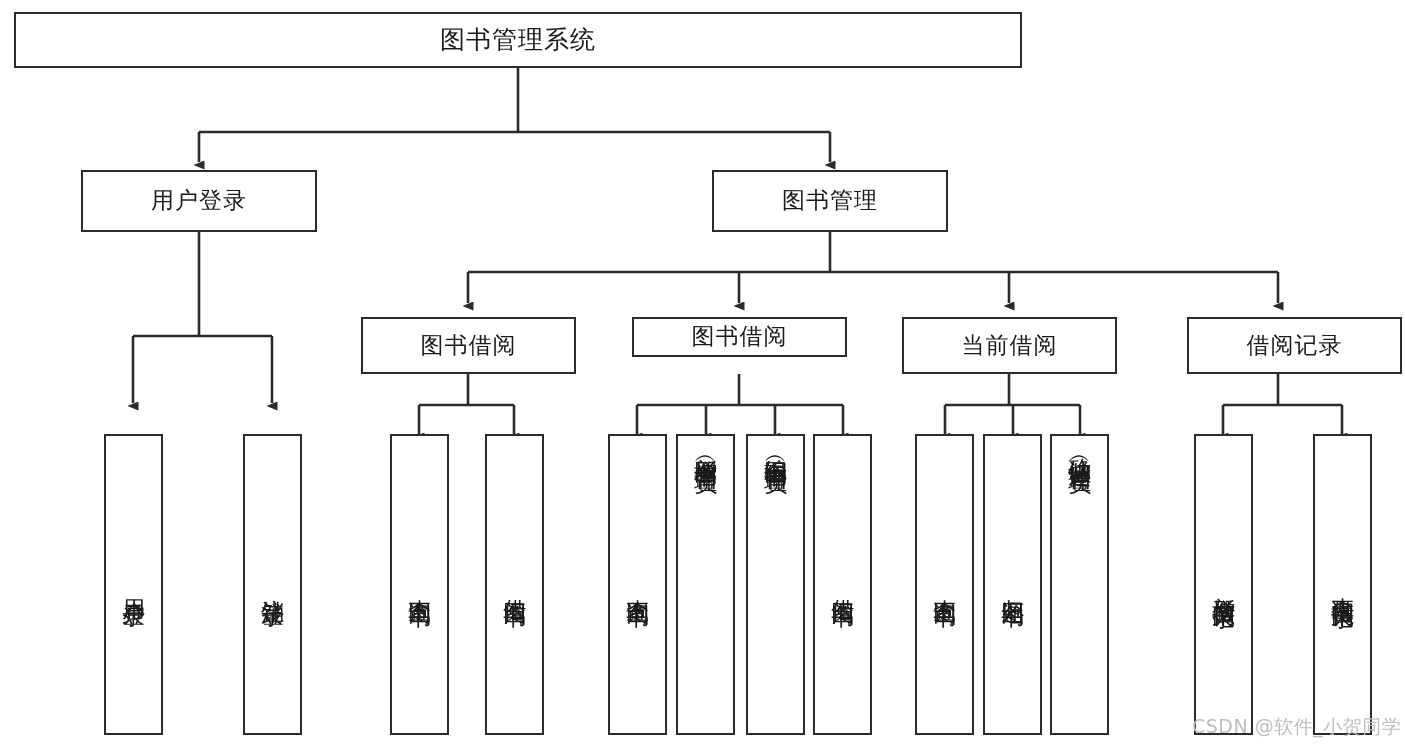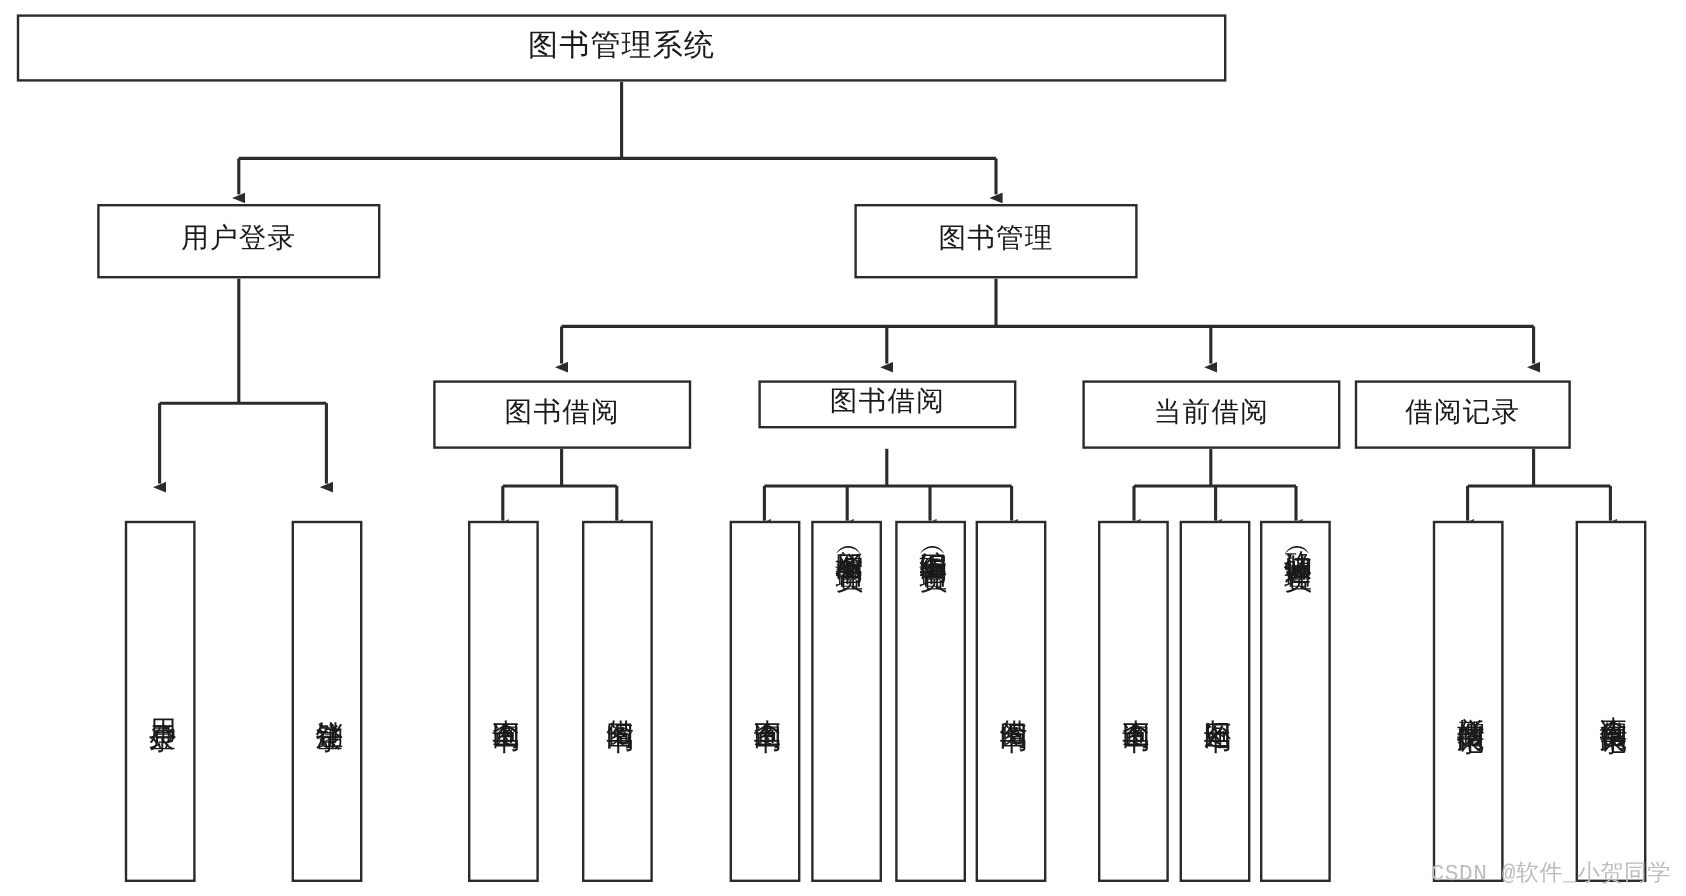--- a/index.html
+++ b/index.html
@@ -9,21 +9,20 @@
   }
   body {
     font-family: "DejaVu Sans", "Liberation Sans", sans-serif;
   }
   #diagram-root {
     position: relative;
     width: 1405px;
     height: 747px;
     background: #ffffff;
     overflow: hidden;
-    font-family: Liberation Mono, monospace;
   }
   svg#connector-layer {
     position: absolute;
     left: 0;
     top: 0;
     width: 1405px;
     height: 747px;
     pointer-events: none;
   }
   .node {
@@ -152,21 +151,21 @@
 
   <div class="node node-h" style="left:361px; top:317px; width:215px; height:57px;">
     <span>图书借阅</span>
   </div>
   <div class="node node-h" style="left:632px; top:317px; width:215px; height:40px;">
     <span>图书借阅</span>
   </div>
   <div class="node node-h" style="left:902px; top:317px; width:215px; height:57px;">
     <span>当前借阅</span>
   </div>
-  <div class="node node-h" style="left:1129px; top:317px; width:180px; height:57px;justify-content:center;">
+  <div class="node node-h" style="left:1187px; top:317px; width:215px; height:57px;justify-content:center;">
     <span>借阅记录</span>
   </div>
 
   <div class="node node-v" style="left:104px; top:434px; width:59px; height:301px;">
     <span>用户登录</span>
   </div>
   <div class="node node-v" style="left:243px; top:434px; width:59px; height:301px;">
     <span>注销登录</span>
   </div>
 

